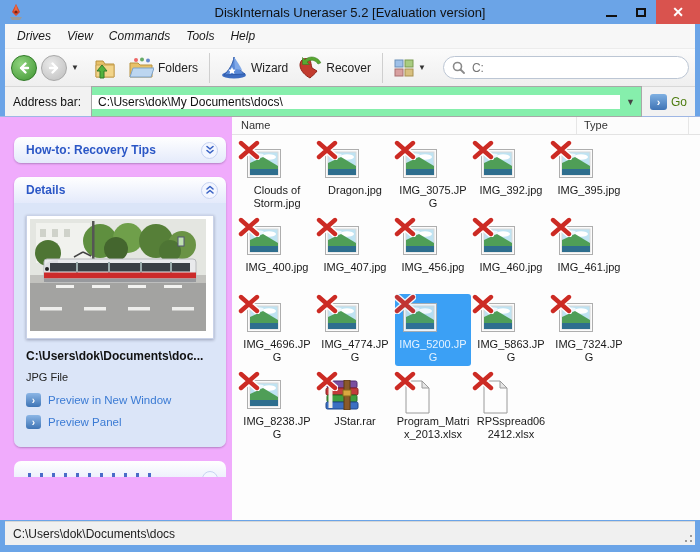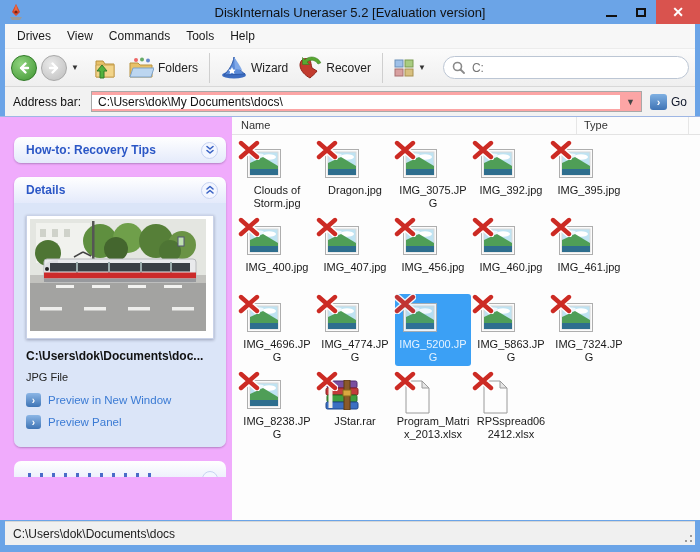--- a/index.html
+++ b/index.html
@@ -13,38 +13,38 @@
   .win-controls{margin-left:auto;display:flex;align-items:center;height:100%;}
   .win-btn{width:30px;height:100%;display:flex;align-items:center;justify-content:center;cursor:default;}
   .min-glyph{width:11px;height:2px;background:#111;margin-top:8px;}
   .max-glyph{width:10px;height:9px;border:2px solid #111;background:transparent;}
   .close-btn{width:44px;height:100%;background:#d9534e;display:flex;align-items:center;justify-content:center;}
   .close-glyph{color:#fff;font-size:14px;font-weight:bold;line-height:1;}
 
   
   .chrome{margin:0 5px;background:#f4f4f4;flex:0 0 auto;}
   .menubar{height:25px;background:#f7f7f7;display:flex;align-items:center;padding-left:4px;border-bottom:1px solid #ececec;}
-  .menu-item{padding:0 8px;font-size:12px;color:#1a1a1a;line-height:25px;}
+  .menu-item{padding:0 8px;font-size:12px;color:#1a1a1a;line-height:25px;font-style:italic;}
 
   .toolbar{height:38px;background:linear-gradient(#fbfbfb,#efefef);display:flex;align-items:center;padding:0 6px;border-bottom:1px solid #d8d8d8;}
   .tb-gap{width:4px;}
   .nav-circle{width:26px;height:26px;border-radius:50%;display:flex;align-items:center;justify-content:center;margin-right:4px;}
   .caret{font-size:8px;color:#333;margin:0 4px 0 0;}
   .tb-btn{display:flex;align-items:center;gap:4px;padding:2px 5px;font-size:12px;color:#222;}
   .tb-sep{width:1px;height:30px;background:#cfcfcf;margin:0 6px;}
   .search-pill{flex:1;max-width:282px;height:23px;border:1px solid #bcc6d4;border-radius:12px;background:#fff;display:flex;align-items:center;padding:0 8px;margin-left:8px;}
   .search-pill input{border:none;outline:none;flex:1;font-size:12px;color:#333;background:transparent;margin-left:5px;font-family:"Liberation Sans",sans-serif;}
 
   .addressrow{height:29px;background:#f2f2f2;display:flex;align-items:center;padding:0 8px;}
   .addr-label{font-size:12px;color:#111;margin-right:10px;white-space:nowrap;}
-  .addr-combo{flex:1;height:21px;border:1px solid #a8a8a8;background:#fca5a5;display:flex;align-items:center;position:relative;justify-content:center;}
+  .addr-combo{flex:1;height:31px;border:1px solid #a8a8a8;background:#86efac;display:flex;align-items:center;position:relative;justify-content:center;}
   .addr-combo input{border:none;outline:none;flex:1;font-size:12px;color:#111;padding:0 6px;font-family:"Liberation Sans",sans-serif;}
   .addr-chevron{font-size:9px;color:#444;padding:0 6px;}
   .go-icon{width:17px;height:16px;border-radius:3px;background:linear-gradient(#7fb0e2,#3f74b5);color:#fff;font-size:11px;font-weight:bold;display:flex;align-items:center;justify-content:center;margin:0 4px 0 8px;}
-  .go-label{font-size:12px;color:#0f172a;}
+  .go-label{font-size:12px;color:#4d7c0f;}
 
   
   .content{flex:1;display:flex;border-top:1px solid #9eb6e4;overflow:hidden;background:#7e92d8;}
   .sidebar{width:232px;flex:0 0 auto;background:#f0abfc;padding:20px 6px 0 14px;overflow:hidden;display:flex;flex-direction:column;}
   .panel{border-radius:7px;overflow:hidden;box-shadow:0 1px 2px rgba(0,0,30,.25);flex:0 0 auto;}
   .panel-header{height:26px;background:linear-gradient(#ffffff,#e4eafb);display:flex;align-items:center;justify-content:space-between;padding:0 8px 0 12px;}
   .panel-title{font-size:12px;font-weight:bold;color:#2b57c6;}
   .chev-circle{width:17px;height:17px;border-radius:50%;background:#f3f6ff;border:1px solid #c6d2f0;display:flex;align-items:center;justify-content:center;}
   .panel-body{background:#dbe5f8;padding:10px 8px 10px 8px;}
   .panel + .panel{margin-top:14px;}

